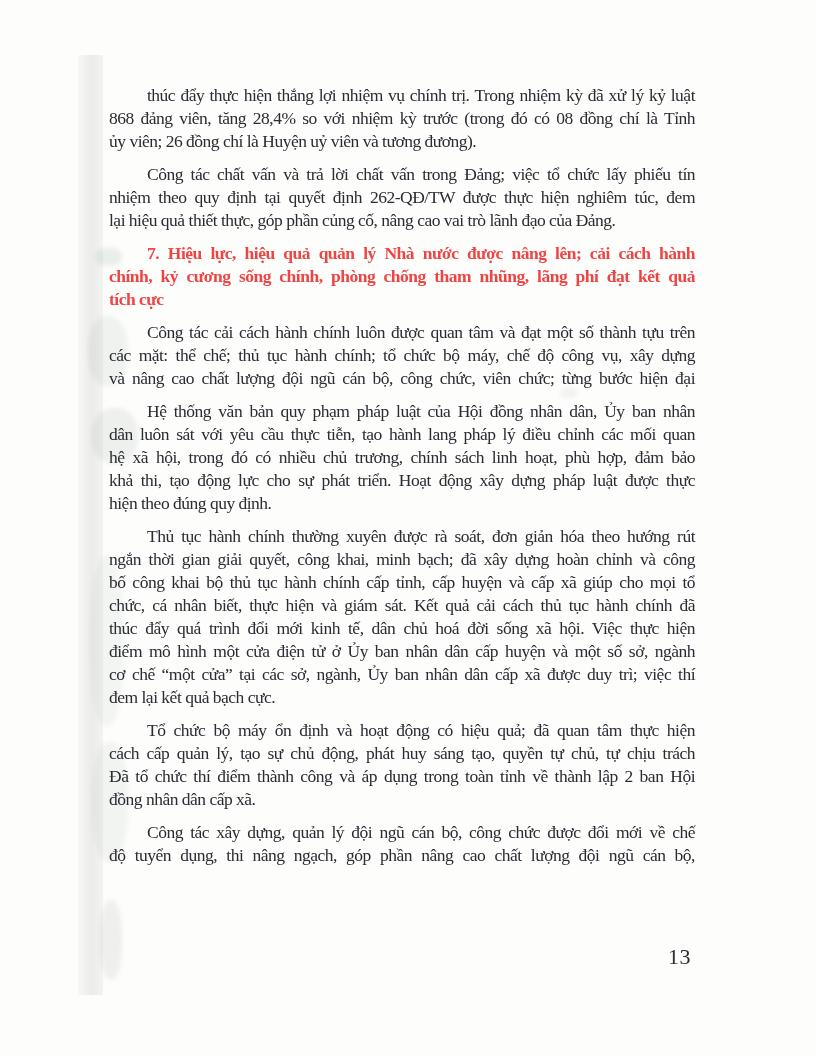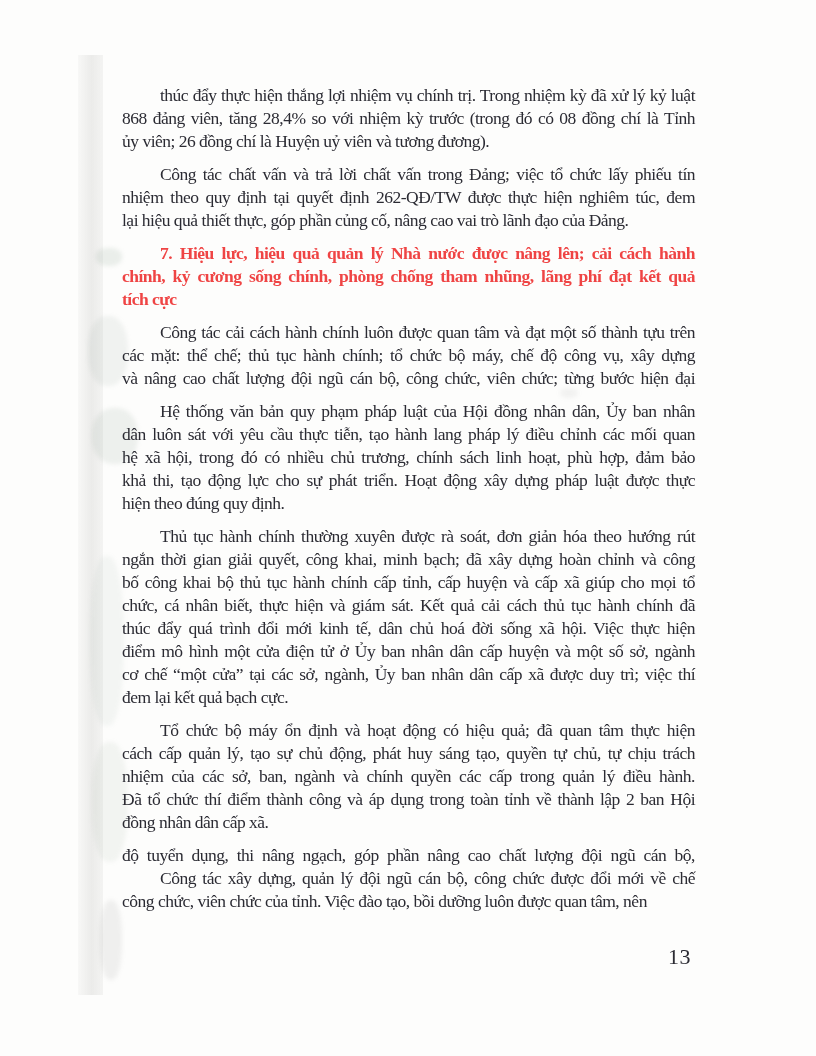--- a/index.html
+++ b/index.html
@@ -42,21 +42,21 @@
   .sm6 { left: 100px; top: 900px; width: 22px; height: 80px; background: rgba(120,120,115,0.10); }
   .sm7 { left: 560px; top: 388px; width: 18px; height: 10px; background: rgba(120,120,120,0.08); }
 
   .content {
     position: absolute;
     left: 105px;
     top: 84px;
     width: 590px;
   }
   .para {
-    margin: 0 0 10px 17px;
+    margin: 0 0 10px 4px;
     font-size: 17.5px;
     line-height: 23px;
     letter-spacing: -0.5px;
   }
   .para.heading {
     font-weight: bold;
     color: #ef4444;
   }
   .line {
     text-align: justify;
@@ -121,25 +121,23 @@
         <div class="line">bố công khai bộ thủ tục hành chính cấp tỉnh, cấp huyện và cấp xã giúp cho mọi tổ</div>
         <div class="line">chức, cá nhân biết, thực hiện và giám sát. Kết quả cải cách thủ tục hành chính đã</div>
         <div class="line">thúc đẩy quá trình đổi mới kinh tế, dân chủ hoá đời sống xã hội. Việc thực hiện</div>
         <div class="line">điểm mô hình một cửa điện tử ở Ủy ban nhân dân cấp huyện và một số sở, ngành</div>
         <div class="line">cơ chế “một cửa” tại các sở, ngành, Ủy ban nhân dân cấp xã được duy trì; việc thí</div>
         <div class="line last">đem lại kết quả bạch cực.</div>
       </div>
       <div class="para">
         <div class="line first">Tổ chức bộ máy ổn định và hoạt động có hiệu quả; đã quan tâm thực hiện</div>
         <div class="line">cách cấp quản lý, tạo sự chủ động, phát huy sáng tạo, quyền tự chủ, tự chịu trách</div>
-        <div class="line">nhiệm của các sở, ban, ngành và chính quyền các cấp trong quản lý điều hành.</div>
         <div class="line">Đã tổ chức thí điểm thành công và áp dụng trong toàn tỉnh về thành lập 2 ban Hội</div>
         <div class="line last">đồng nhân dân cấp xã.</div>
       </div>
       <div class="para">
+        <div class="line first">Công tác xây dựng, quản lý đội ngũ cán bộ, công chức được đổi mới về chế</div>
         <div class="line">độ tuyển dụng, thi nâng ngạch, góp phần nâng cao chất lượng đội ngũ cán bộ,</div>
-        <div class="line first">Công tác xây dựng, quản lý đội ngũ cán bộ, công chức được đổi mới về chế</div>
-        <div class="line last">công chức, viên chức của tỉnh. Việc đào tạo, bồi dưỡng luôn được quan tâm, nên</div>
       </div>
     </div>
 
   <div class="page-number">13</div>
 </div>
 
 </body></html>

